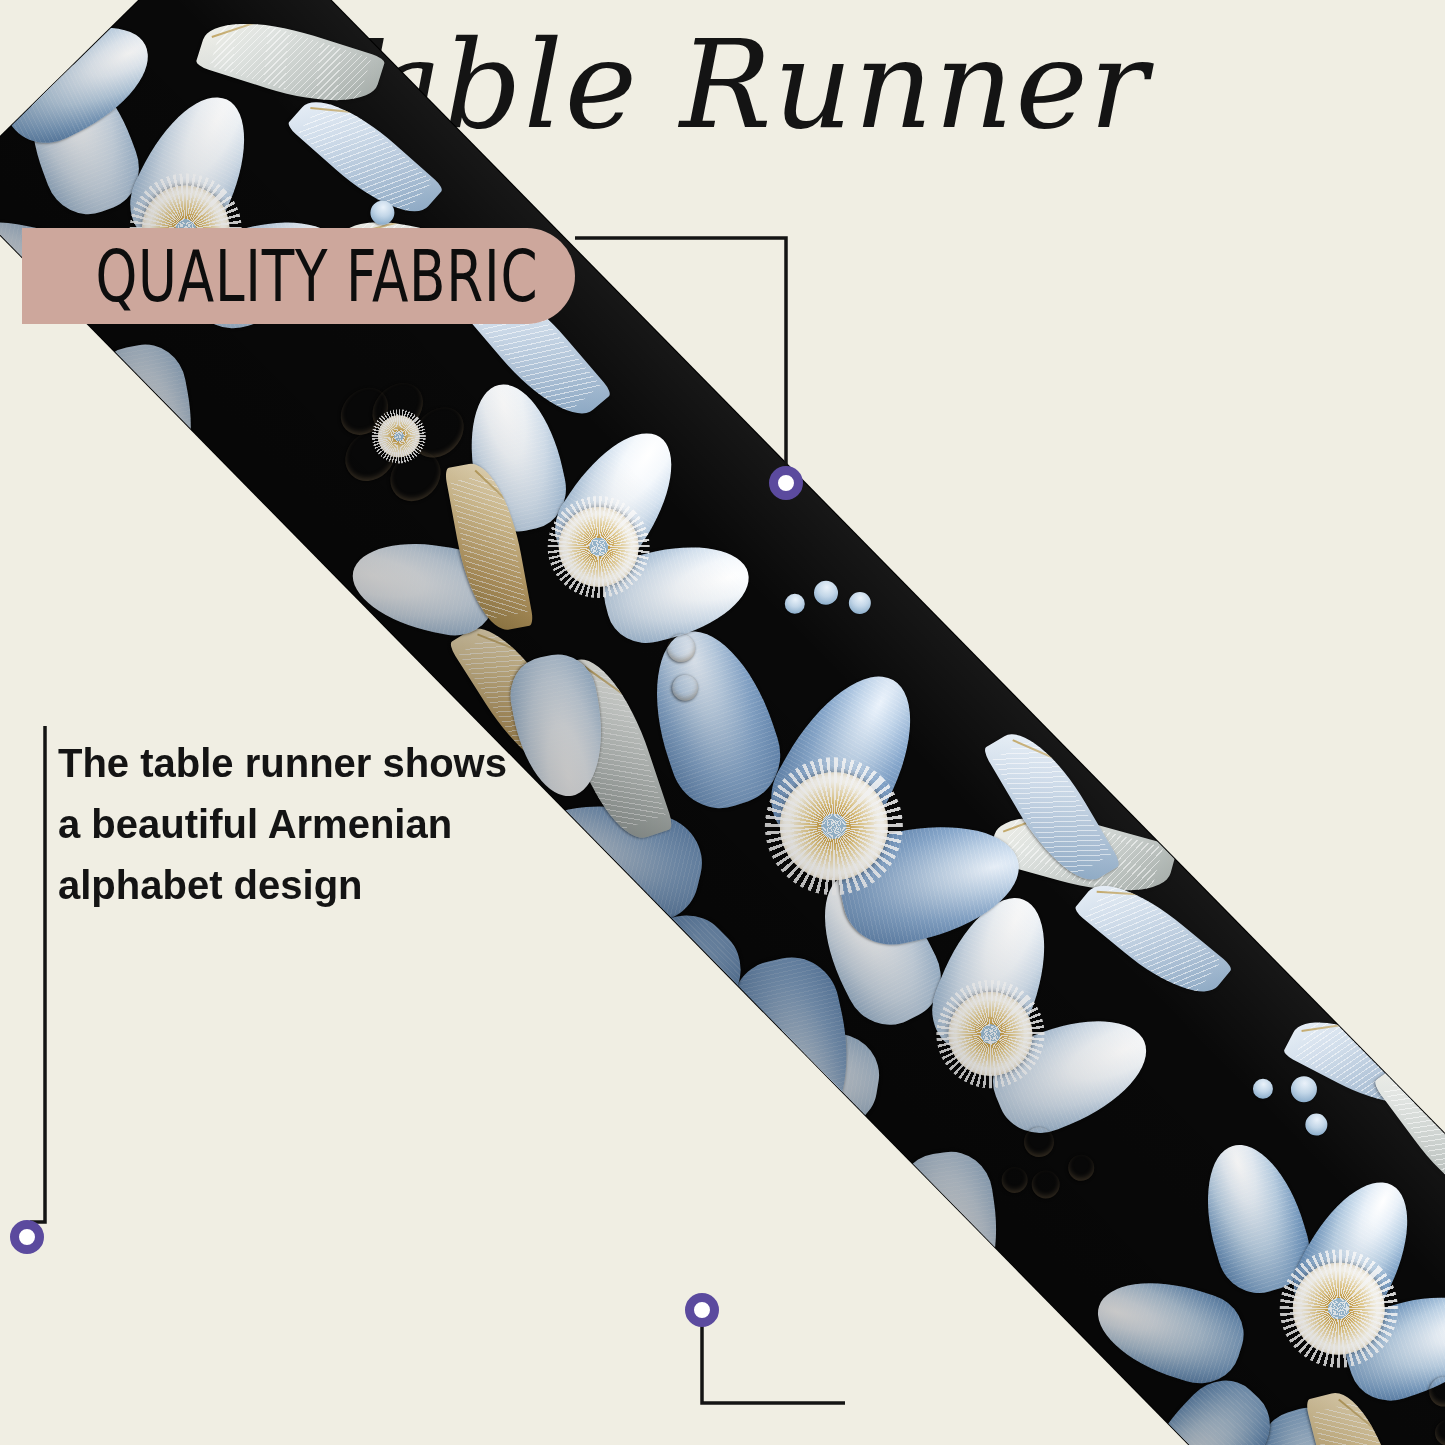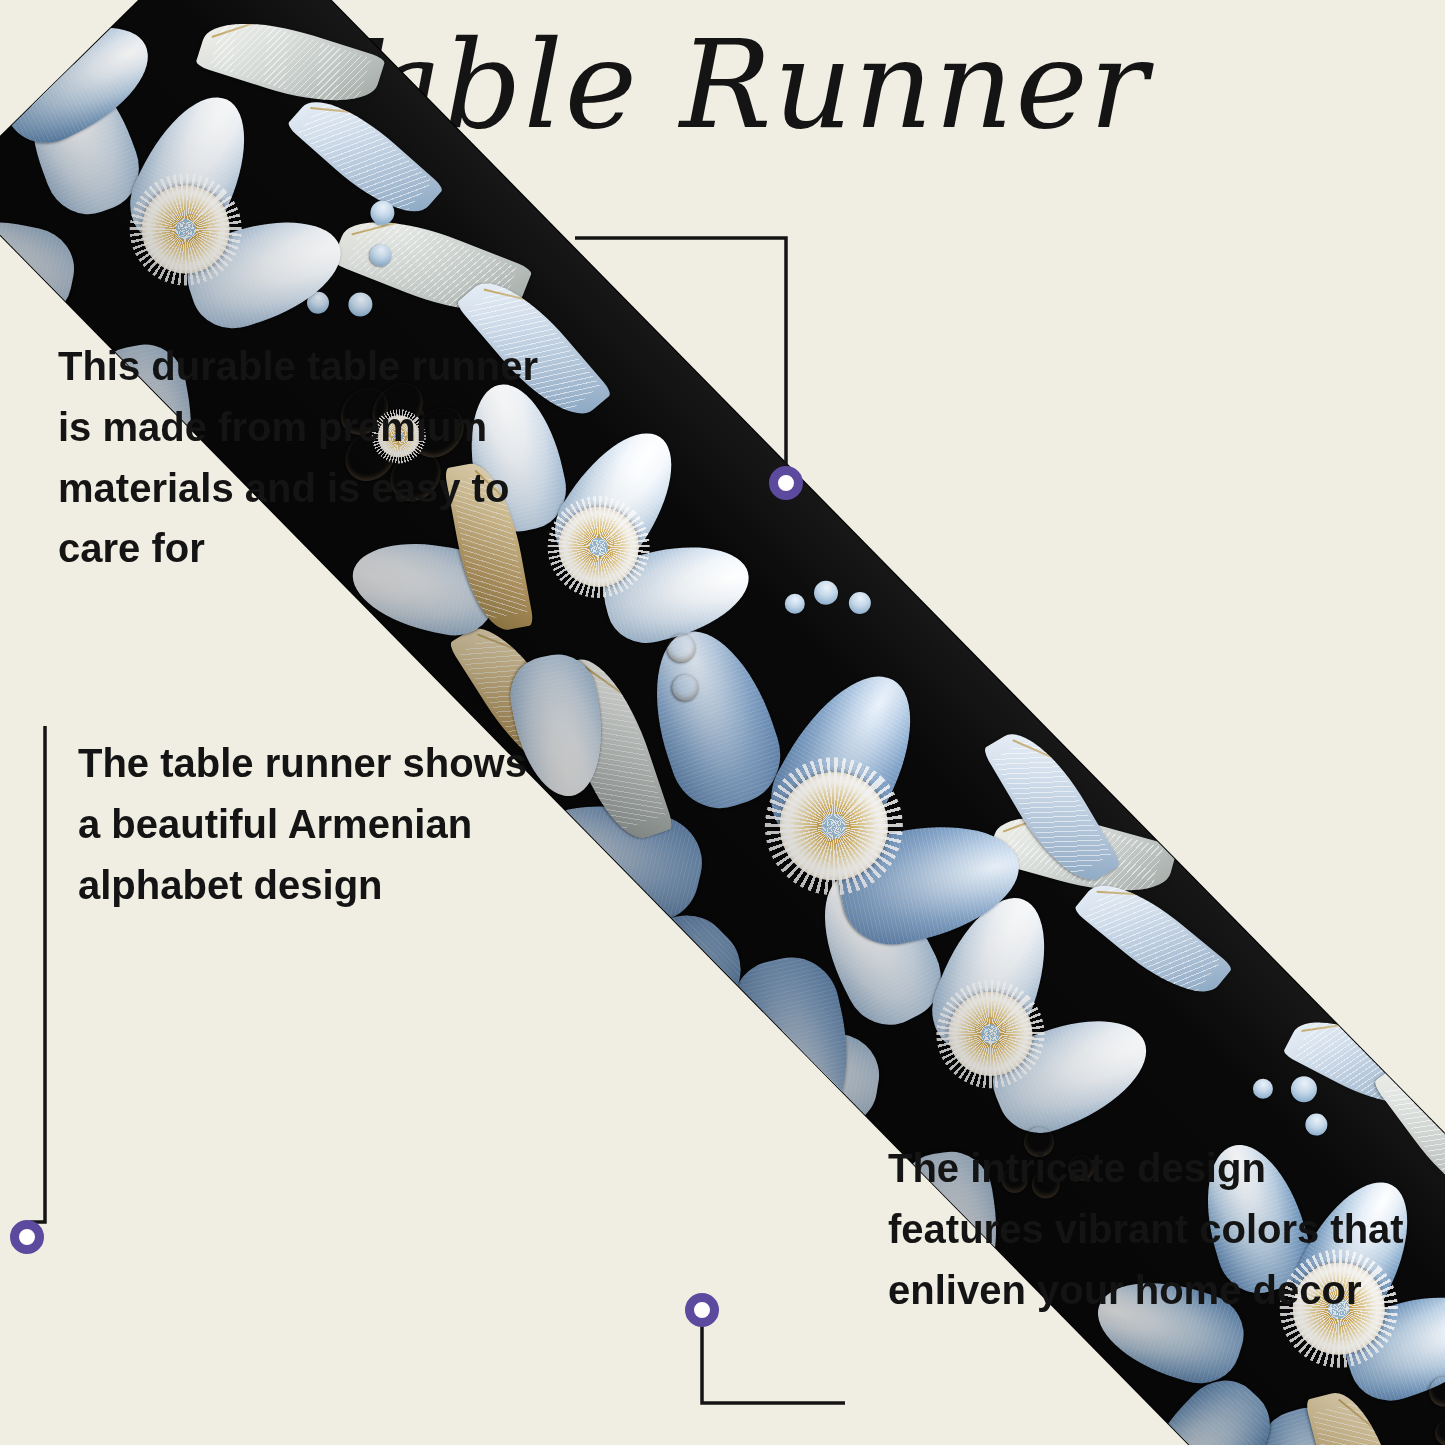--- a/index.html
+++ b/index.html
@@ -164,21 +164,21 @@
   .body-text{
     position:absolute;
     font-family:"Liberation Sans", sans-serif;
     font-weight:700;
     font-size:40px;
     line-height:1.52;
     color:#141414;
     white-space:pre-line;
   }
   #text-quality{left:58px;top:336px;width:520px;}
-  #text-whimsical{left:58px;top:733px;width:500px;margin-left:20px;}
+  #text-whimsical{left:58px;top:733px;width:500px;}
   #text-vibrant{left:888px;top:1138px;width:520px;}
 
   
   #connectors{position:absolute;left:0;top:0;width:1445px;height:1445px;}
   .dot{
     position:absolute;width:34px;height:34px;border-radius:50%;
     background:#ffffff;
     border:9px solid #5b4a9e;
     box-sizing:border-box;
   }
@@ -299,26 +299,22 @@
 
     <path d="M45 726 V1222 H30" fill="none" stroke="#141414" stroke-width="3.5"></path>
 
     <path d="M702 1326 V1403 H845" fill="none" stroke="#141414" stroke-width="3.5"></path>
   </svg>
 
   <div class="dot" style="left:769px;top:466px;"></div>
   <div class="dot" style="left:10px;top:1220px;"></div>
   <div class="dot" style="left:685px;top:1293px;"></div>
 
-  <div class="body-text" id="text-quality">This durable table runner
-is made from premium
-materials and is easy to
-care for</div>
+  <div class="pill" id="pill-quality">
+    <span>QUALITY FABRIC</span>
+  </div>
 
   <div class="body-text" id="text-whimsical">The table runner shows
 a beautiful Armenian
 alphabet design</div>
 
-  <div class="body-text" id="text-vibrant">The intricate design
-features vibrant colors that
-enliven your home decor</div>
 
 </div>
 
 </body></html>

